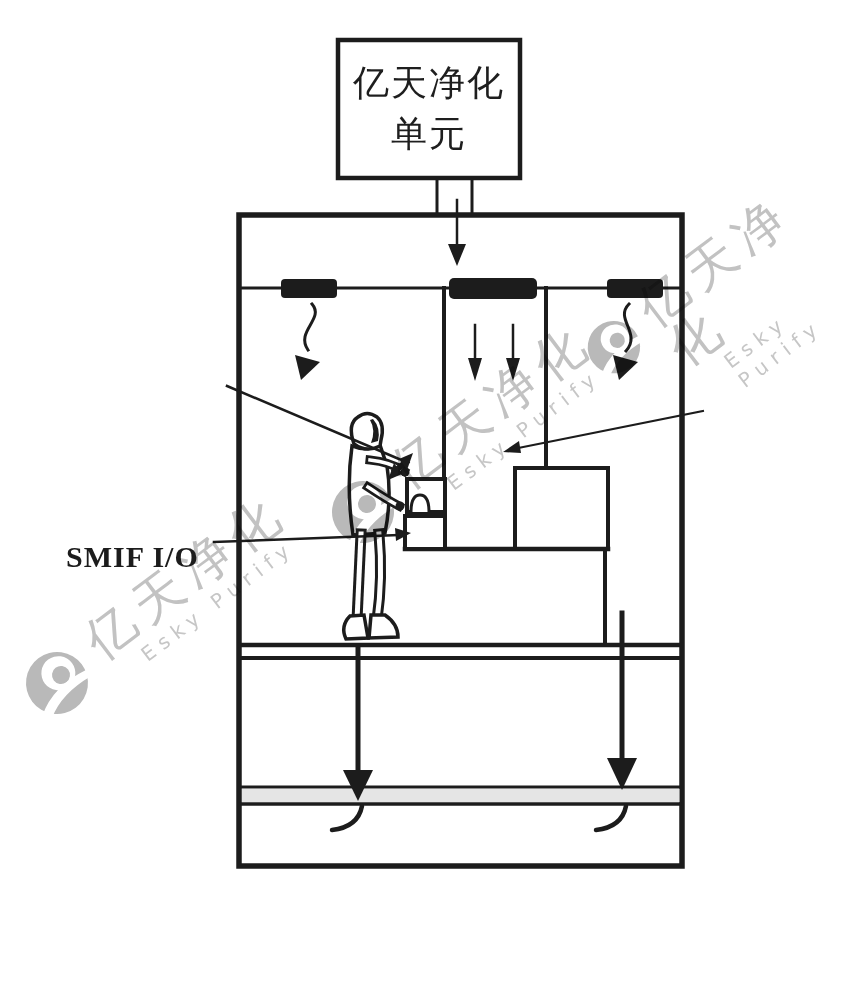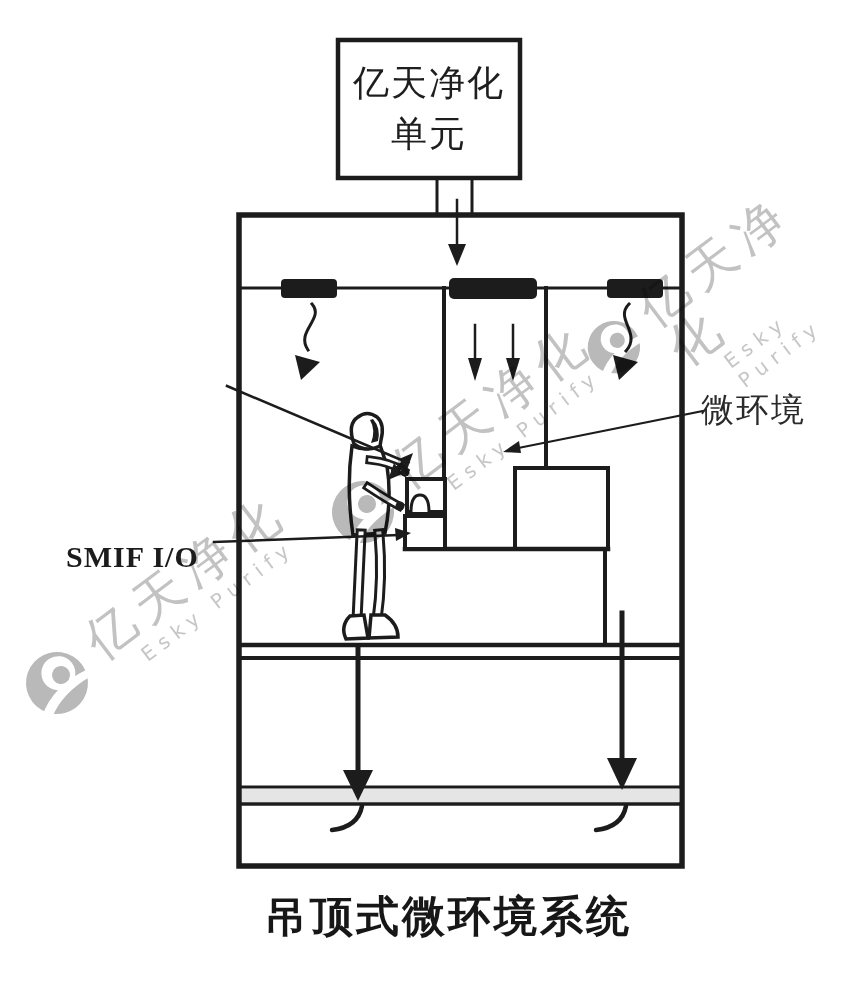--- a/index.html
+++ b/index.html
@@ -194,17 +194,15 @@
   </div>
 
   <div class="lbl ahu-box-label">
     <span>亿天净化</span>
     <span>单元</span>
   </div>
 
 
   <div class="lbl smif-io">SMIF I/O</div>
 
-  <div class="lbl microenv">微环境</div>
-
-  <div class="lbl caption">吊顶式微环境系统</div>
+
 
 </div>
 
 </body></html>

